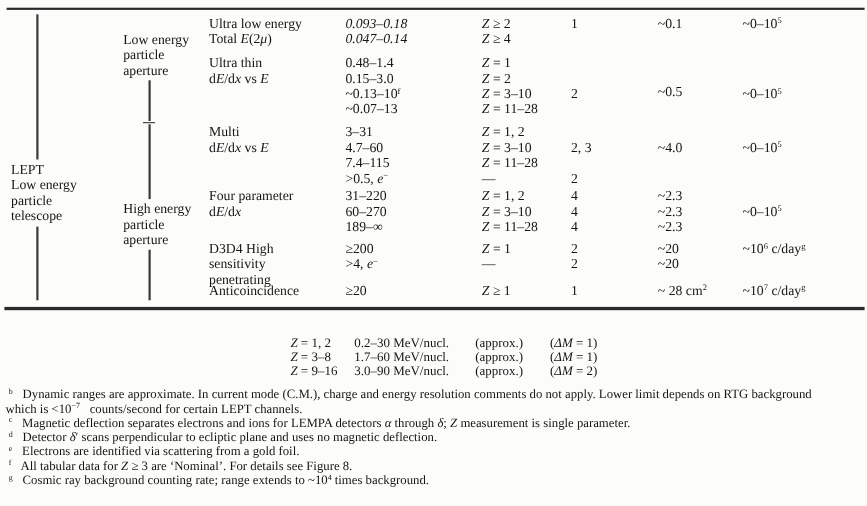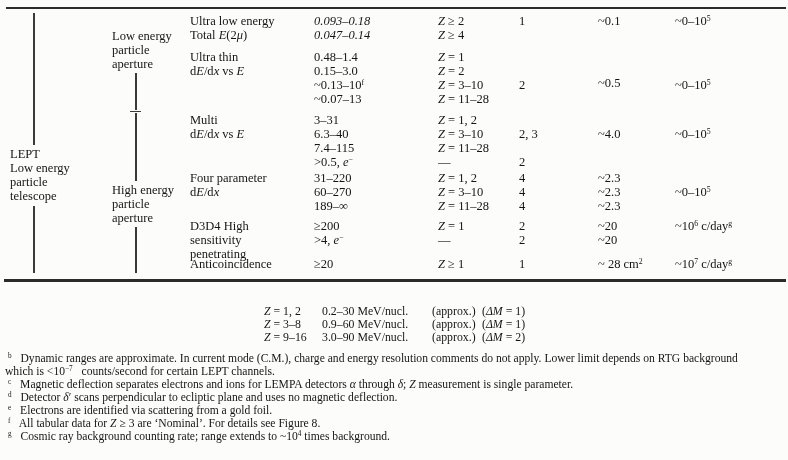--- a/index.html
+++ b/index.html
@@ -11,21 +11,21 @@
   .tick{position:absolute;height:1.5px;background:#3a3a3a;}
   .tcol{position:absolute;}
   .tline{height:14px;line-height:14px;font-size:12.5px;white-space:nowrap;}
   .lblblock{position:absolute;}
   sup{font-size:0.62em;line-height:0;vertical-align:baseline;position:relative;top:-0.5em;}
   .fnote{position:absolute;font-size:11.6px;line-height:13px;white-space:nowrap;}
   .fnote > sup:first-child{margin-right:6px;}
   .iso-line{position:absolute;font-size:11.8px;line-height:13px;white-space:nowrap;}
   .iso-z{display:inline-block;width:58px;}
   .iso-e{display:inline-block;width:110px;}
-  .iso-a{display:inline-block;width:50px;}
+  .iso-a{display:inline-block;width:68px;}
 </style>
 </head>
 <body>
 
 <div class="page">
 
   <div class="rule" style="left:6px;top:7px;width:780px;height:2px;"></div>
   <div class="rule" style="left:4px;top:279px;width:782px;height:2.5px;"></div>
 
   <div class="vline" style="left:33px;top:13px;height:132px;"></div>
@@ -105,21 +105,21 @@
         <div class="tline"></div>
         <div class="tline"></div>
         <div class="tline">~0–10<sup>5</sup></div>
       </div>
       <div class="tcol" style="left: 190px; top: 113px;">
         <div class="tline">Multi</div>
         <div class="tline">d<i>E</i>/d<i>x</i> vs <i>E</i></div>
       </div>
       <div class="tcol" style="left: 314px; top: 113px;">
         <div class="tline">3–31</div>
-        <div class="tline">6.3–40</div>
+        <div class="tline">4.7–60</div>
         <div class="tline">7.4–115</div>
         <div class="tline">&gt;0.5, <i>e</i><sup>−</sup></div>
       </div>
       <div class="tcol" style="left: 438px; top: 113px;">
         <div class="tline"><i>Z</i> = 1, 2</div>
         <div class="tline"><i>Z</i> = 3–10</div>
         <div class="tline"><i>Z</i> = 11–28</div>
         <div class="tline">—</div>
       </div>
       <div class="tcol" style="left: 519px; top: 113px;">
@@ -206,21 +206,21 @@
       <div class="tcol" style="left: 675px; top: 257px;">
         <div class="tline">~10<sup>7</sup> c/day<sup>g</sup></div>
       </div>
     </div>
 
 
   <div class="iso-line" style="left:264px;top:305px;">
     <span class="iso-z"><i>Z</i> = 1, 2</span><span class="iso-e">0.2–30 MeV/nucl.</span><span class="iso-a">(approx.)</span><span>(<i>ΔM</i> = 1)</span>
   </div>
   <div class="iso-line" style="left:264px;top:318px;">
-    <span class="iso-z"><i>Z</i> = 3–8</span><span class="iso-e">0.9–60 MeV/nucl.</span><span class="iso-a">(approx.)</span><span>(<i>ΔM</i> = 1)</span>
+    <span class="iso-z"><i>Z</i> = 3–8</span><span class="iso-e">1.7–60 MeV/nucl.</span><span class="iso-a">(approx.)</span><span>(<i>ΔM</i> = 1)</span>
   </div>
   <div class="iso-line" style="left:264px;top:331px;">
     <span class="iso-z"><i>Z</i> = 9–16</span><span class="iso-e">3.0–90 MeV/nucl.</span><span class="iso-a">(approx.)</span><span>(<i>ΔM</i> = 2)</span>
   </div>
 
   <div class="fnote" style="left:8px;top:352px;"><sup>b</sup> Dynamic ranges are approximate. In current mode (C.M.), charge and energy resolution comments do not apply. Lower limit depends on RTG background</div>
   <div class="fnote" style="left:5px;top:365px;">which is &lt;10<sup>−7</sup> counts/second for certain LEPT channels.</div>
   <div class="fnote" style="left:8px;top:378px;"><sup>c</sup> Magnetic deflection separates electrons and ions for LEMPA detectors <i>α</i> through <i>δ</i>; <i>Z</i> measurement is single parameter.</div>
   <div class="fnote" style="left:8px;top:391px;"><sup>d</sup> Detector <i>δ</i>′ scans perpendicular to ecliptic plane and uses no magnetic deflection.</div>
   <div class="fnote" style="left:8px;top:404px;"><sup>e</sup> Electrons are identified via scattering from a gold foil.</div>

